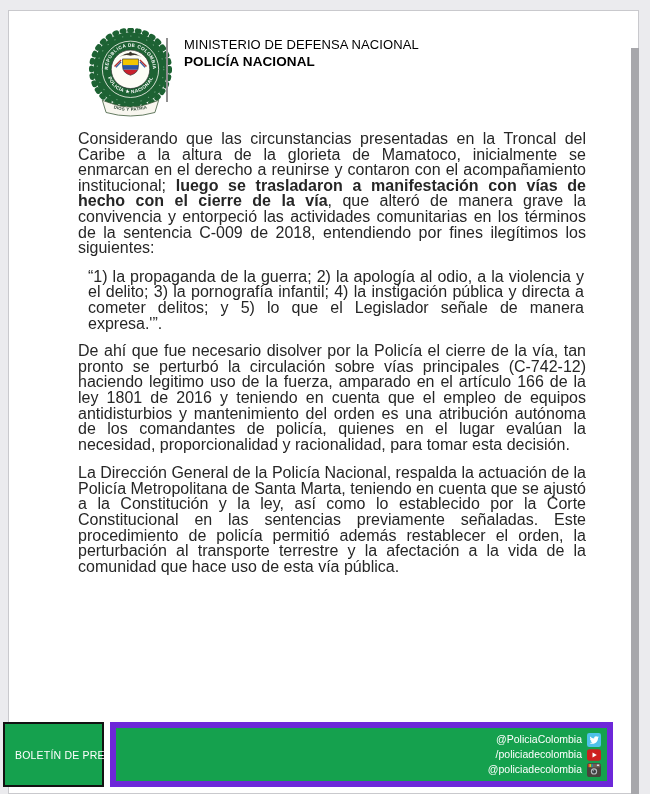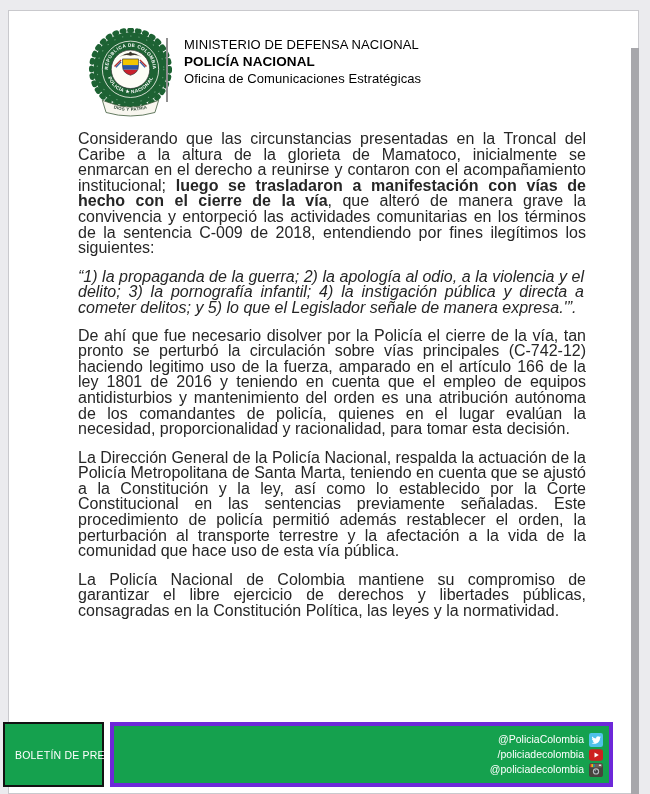--- a/index.html
+++ b/index.html
@@ -23,33 +23,33 @@
   .hdr-divider{ position:absolute; left:166px; top:38px; width:2px; height:64px; background:#8f8f8f; }
   .hdr-text{ position:absolute; left:184px; top:36px; line-height:17px; font-size:13px; color:#000000; letter-spacing:.1px; }
   .hdr-institution{ font-weight:bold; font-size:13.5px; }
   
   .doc-body{ position:absolute; left:78px; top:131px; width:508px; }
   .doc-body p{
     font-size:16px; line-height:15.6px; text-align:justify;
     margin:0 0 13px 0; color:#262626;
   }
   .doc-body p.quote{
-    font-style:italic; margin-right:2px; margin-bottom:12px;
+    margin-left:10px; margin-right:2px; margin-bottom:12px;
   }
   
   .doc-footer{ position:absolute; left:3px; top:722px; width:610px; height:65px; }
   .f-left{
     position:absolute; left:0; top:0; width:101px; height:65px;
     background:#15a14e; border:2px solid #121212;
     display:flex; align-items:center; padding-left:10px;
   }
   .f-left span{ color:#ffffff; font-size:10.5px; letter-spacing:.2px; white-space:nowrap; }
   .f-right{
     position:absolute; left:107px; top:0; width:503px; height:65px;
-    background:#15a14e; border:4px solid #6d28d9;
+    background:#15a14e; border:6px solid #6d28d9;
     display:flex; flex-direction:column; justify-content:center;
     align-items:flex-end; padding:2px 6px 2px 0; gap:0;
   }
   .social-row{ display:flex; align-items:center; gap:5px; height:15px; }
   .social-row .handle{ color:#ffffff; font-size:10.5px; line-height:15px; white-space:nowrap; }
   .sicon{ width:14px; height:14px; display:inline-block; flex:0 0 14px; }
   .sicon svg{ width:14px; height:14px; display:block; }
   
   .ring-text{ fill:#ffffff; font-size:5px; letter-spacing:.45px; font-family:"Liberation Sans", sans-serif; font-weight:bold; }
   .banner-text{ fill:#27412d; font-size:4.6px; letter-spacing:.3px; font-family:"Liberation Sans", sans-serif; font-weight:bold; }
@@ -100,29 +100,27 @@
 
     <path d="M20,77 L30,80.5 Q50,88 70,80.5 L80,77 L76,90 Q50,97.5 24,90 z" fill="#f8f6ef" stroke="#31502f" stroke-width="0.8"></path>
     <text class="banner-text"><textPath href="#arcBanner" startOffset="50%" text-anchor="middle">DIOS Y PATRIA</textPath></text>
   </svg>
 
   <div class="hdr-divider"></div>
 
   <div class="hdr-text">
     <div>MINISTERIO DE DEFENSA NACIONAL</div>
     <div class="hdr-institution">POLICÍA NACIONAL</div>
-    <div>Oficina de Comunicaciones Estratégicas</div>
   </div>
 
   <main class="doc-body">
     <p><span>Considerando que las circunstancias presentadas en la Troncal del Caribe a la altura de la glorieta de Mamatoco, inicialmente se enmarcan en el derecho a reunirse y contaron con el acompañamiento institucional; </span><strong>luego se trasladaron a manifestación con vías de hecho con el cierre de la vía</strong><span>, que alteró de manera grave la convivencia y entorpeció las actividades comunitarias en los términos de la sentencia C-009 de 2018, entendiendo por fines ilegítimos los siguientes:</span></p>
     <p class="quote">“1) la propaganda de la guerra; 2) la apología al odio, a la violencia y el delito; 3) la pornografía infantil; 4) la instigación pública y directa a cometer delitos; y 5) lo que el Legislador señale de manera expresa.'”.</p>
     <p>De ahí que fue necesario disolver por la Policía el cierre de la vía, tan pronto se perturbó la circulación sobre vías principales (C-742-12) haciendo legitimo uso de la fuerza, amparado en el artículo 166 de la ley 1801 de 2016 y teniendo en cuenta que el empleo de equipos antidisturbios y mantenimiento del orden es una atribución autónoma de los comandantes de policía, quienes en el lugar evalúan la necesidad, proporcionalidad y racionalidad, para tomar esta decisión.</p>
     <p>La Dirección General de la Policía Nacional, respalda la actuación de la Policía Metropolitana de Santa Marta, teniendo en cuenta que se ajustó a la Constitución y la ley, así como lo establecido por la Corte Constitucional en las sentencias previamente señaladas.  Este procedimiento de policía permitió además restablecer el orden, la perturbación al transporte terrestre y la afectación a la vida de la comunidad que hace uso de esta vía pública.</p>
-    <p>La Policía Nacional de Colombia mantiene su compromiso de garantizar el libre ejercicio de derechos y libertades públicas, consagradas en la Constitución Política, las leyes y la normatividad.</p>
   </main>
 
   <footer class="doc-footer">
     <div class="f-left">
       <span>BOLETÍN DE PRENSA</span>
     </div>
     <div class="f-right">
 
       <div class="social-row">
         <span class="handle">@PoliciaColombia</span>

